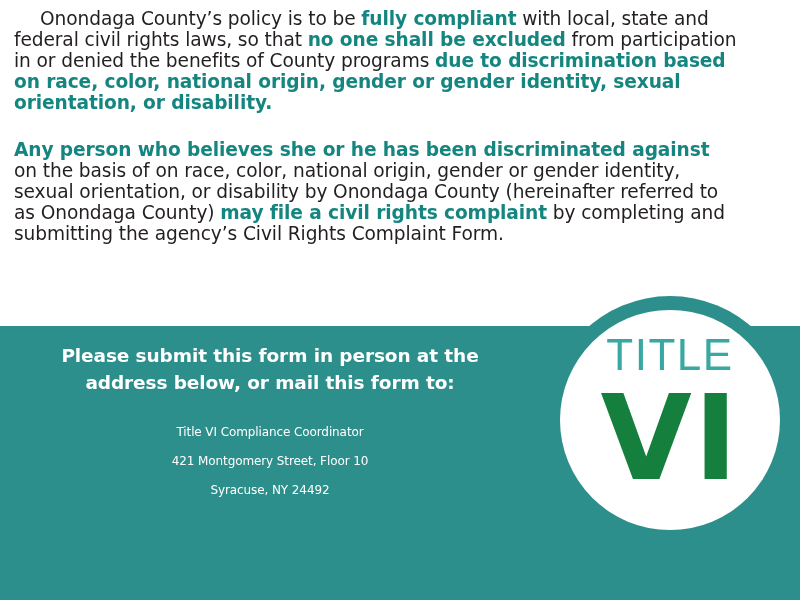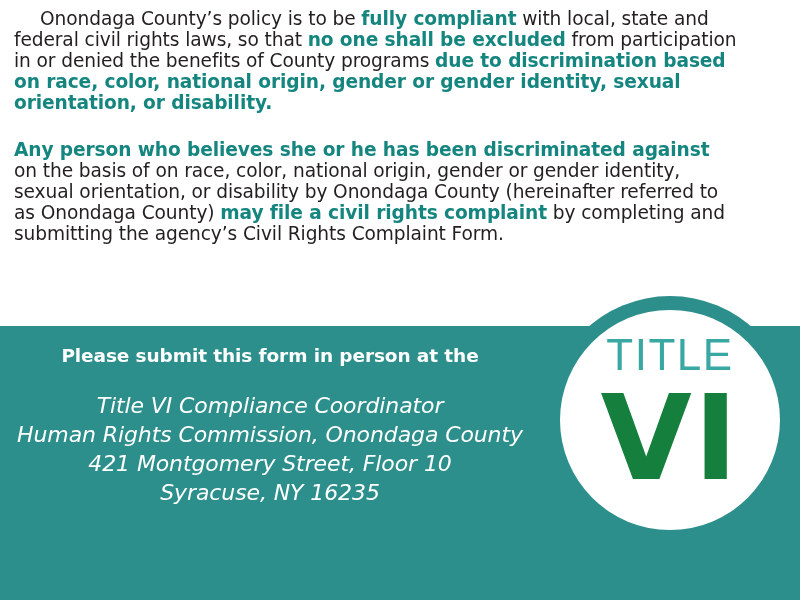--- a/index.html
+++ b/index.html
@@ -67,22 +67,21 @@
   .band-head {
     font-size: 18.5px;
     font-weight: bold;
     line-height: 27px;
     margin: 0 auto;
     width: 440px;
     letter-spacing: -0.1px;
   }
   .band-addr {
     margin-top: 22px;
-    font-size: 22px;
-    font-style: italic;
+    font-size: 12px;
     line-height: 29px;
     letter-spacing: -0.1px;
   }
   .band-addr div { white-space: nowrap; }
 
   
   .logo {
     position: absolute;
     left: 546px;
     top: 296px;
@@ -147,26 +146,26 @@
     <p class="para">
       <span class="hl">Any person who believes she or he has been discriminated against</span><span> on the basis of on race, color, national origin, gender or gender identity, sexual orientation, or disability by Onondaga County (hereinafter referred to as Onondaga County) </span><span class="hl">may file a civil rights complaint</span><span> by completing and submitting the agency’s Civil Rights Complaint Form.</span>
     </p>
 
   </div>
 
   <div class="band">
     <div class="band-inner">
       <div class="band-head">
         <div>Please submit this form in person at the</div>
+        <div>address below, or mail this form to:</div>
       </div>
       <div class="band-addr">
         <div>Title VI Compliance Coordinator</div>
-        <div>Human Rights Commission, Onondaga County</div>
         <div>421 Montgomery Street, Floor 10</div>
-        <div>Syracuse, NY 16235</div>
+        <div>Syracuse, NY 24492</div>
       </div>
     </div>
   </div>
 
   <div class="logo">
     <div class="logo-ring"></div>
     <div class="logo-inner">
       <div class="logo-text-title">TITLE</div>
       <div class="logo-text-vi">VI</div>
     </div>

